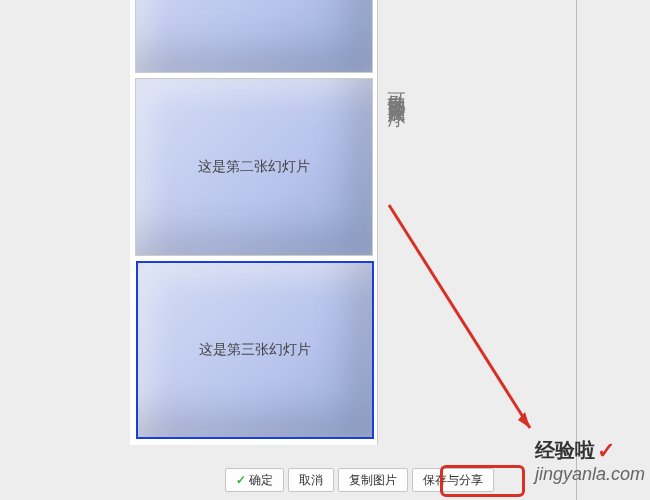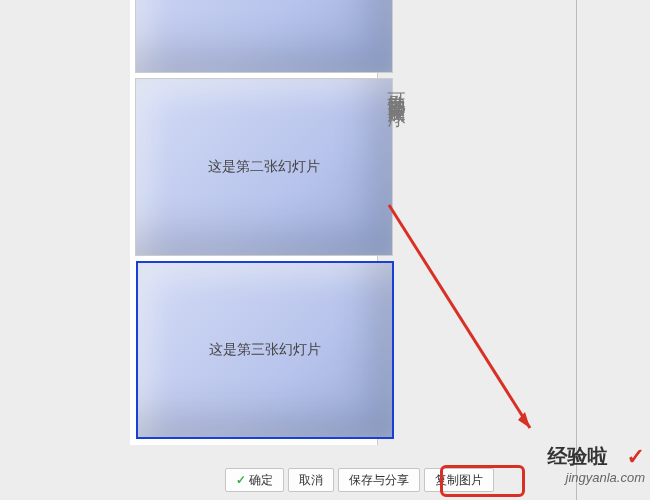--- a/index.html
+++ b/index.html
@@ -19,21 +19,21 @@
       position: absolute;
       left: 130px;
       top: 0;
       width: 248px;
       height: 445px;
       background: #fff;
       border-right: 1px solid #ccc;
     }
     .slide {
       position: absolute;
-      width: 258px;
+      width: 238px;
       height: 178px;
       background: linear-gradient(135deg, #d4dcf5 0%, #b8c4ec 60%, #9aaddb 100%);
       box-shadow: inset -20px -20px 40px rgba(0,0,0,0.15), inset 10px 10px 30px rgba(255,255,255,0.5);
       display: flex;
       align-items: center;
       justify-content: center;
     }
     .slide-1 {
       left: 5px;
       top: -105px;
@@ -113,28 +113,28 @@
       right: 5px;
       bottom: 15px;
       text-align: right;
     }
     .wm-top {
       font-size: 20px;
       color: #333;
       font-weight: bold;
       display: flex;
       align-items: center;
-      gap: 19px;
+      gap: 2px;
     }
     .wm-check {
       color: #d93025;
       font-size: 22px;
     }
     .wm-bottom {
-      font-size: 13px;
+      font-size: 18px;
       color: #666;
       font-style: italic;
     }
     .panel-right-border {
       position: absolute;
       left: 576px;
       top: 0;
       width: 1px;
       height: 500px;
       background: #bbb;
@@ -166,24 +166,24 @@
 
 <div class="button-bar">
   <button class="btn">
     <span class="check-icon">✓</span>
     <span>确定</span>
   </button>
   <button class="btn">
     <span>取消</span>
   </button>
   <button class="btn">
-    <span>保存与分享</span>
+    <span>复制图片</span>
   </button>
   <button class="btn">
-    <span>复制图片</span>
+    <span>保存与分享</span>
   </button>
 </div>
 
 <div class="highlight-rect"></div>
 
 <div class="watermark">
   <div class="wm-top">
     <span>经验啦</span>
     <span class="wm-check">✓</span>
   </div>

